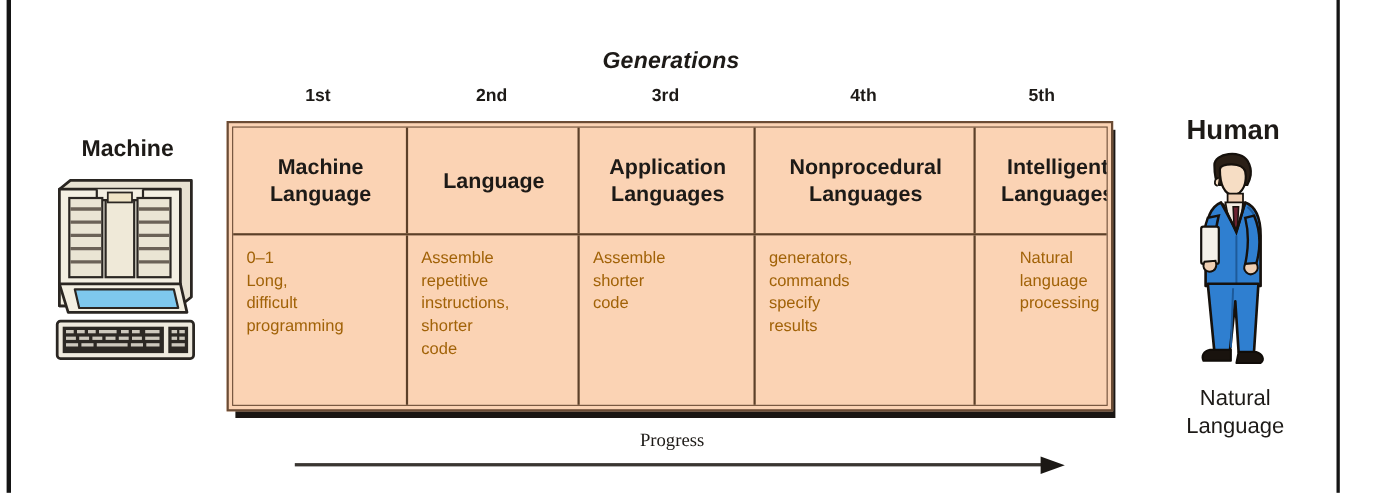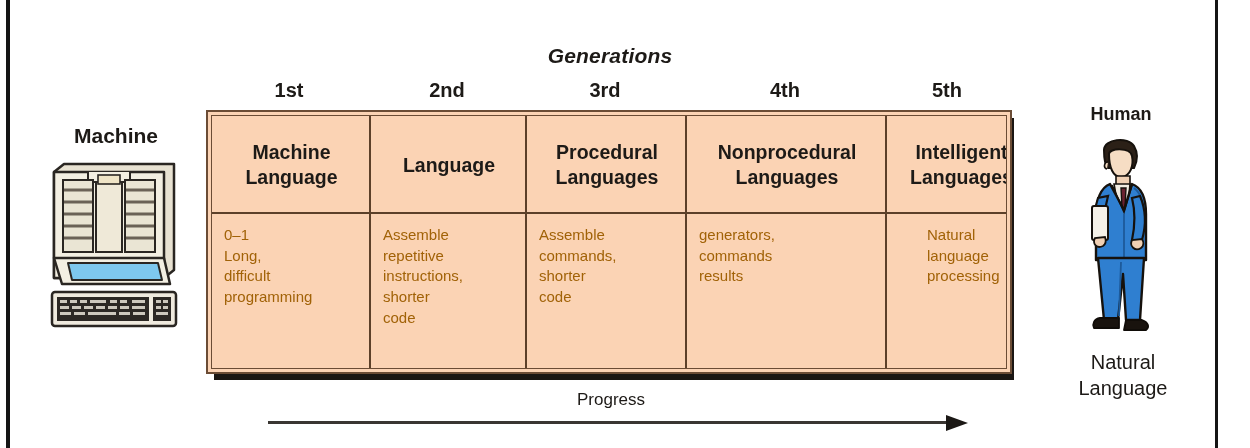--- a/index.html
+++ b/index.html
@@ -23,21 +23,21 @@
     position:absolute;left:202px;top:44px;width:804px;
     text-align:center;
     font-style:italic;font-weight:700;font-size:21px;
     letter-spacing:.2px;color:#1d1a17;
   }
 
   
   .gen-row{position:absolute;left:202px;top:79px;width:804px;height:24px;}
   .gen-lbl{
     position:absolute;top:0;text-align:left;
-    font-size:20px;font-weight:700;color:#1d1a17;
+    font-size:16px;font-weight:700;color:#1d1a17;
     transform:translateX(-50%);
     white-space:nowrap;
   }
 
   
   .tbl-shadow{
     position:absolute;left:208px;top:118px;
     width:800px;height:262px;background:#1a1613;
   }
   .tbl-outer{
@@ -80,33 +80,33 @@
   
   .machine-lbl{
     position:absolute;left:30px;top:124px;width:160px;
     text-align:center;font-size:21px;font-weight:700;color:#1d1a17;
   }
   .machine-art{position:absolute;left:40px;top:158px;width:140px;height:175px;}
 
   
   .human-lbl{
     position:absolute;left:1030px;top:104px;width:170px;
-    text-align:center;font-size:18px;font-weight:700;color:#1d1a17;
+    text-align:center;font-size:25px;font-weight:700;color:#1d1a17;
   }
   .human-art{position:absolute;left:1068px;top:134px;width:96px;height:210px;}
   .nat-lang{
     position:absolute;left:1022px;top:350px;width:190px;
     text-align:center;font-size:20px;line-height:1.28;color:#1d1a17;
   }
   .nat-lang .ln{display:block;}
 
   
   .progress-lbl{
     position:absolute;left:205px;top:390px;width:800px;
-    text-align:center;font-size:17px;color:#1d1a17;
+    text-align:center;font-size:17px;color:#1d1a17;font-family:Liberation Serif, serif;
   }
   .arrow-wrap{position:absolute;left:262px;top:415px;width:712px;height:16px;}
   .arrow-line{position:absolute;left:0;top:6px;width:688px;height:3px;background:#3a3632;}
   .arrow-head{
     position:absolute;left:678px;top:0;width:0;height:0;
     border-top:8px solid transparent;
     border-bottom:8px solid transparent;
     border-left:22px solid #1b1815;
   }
 </style>
@@ -134,21 +134,21 @@
 
       <div class="row head">
         <div class="cell head" style="width:159px">
           <span class="ln">Machine</span>
           <span class="ln">Language</span>
         </div>
         <div class="cell head" style="width:156px">
           <span class="ln">Language</span>
         </div>
         <div class="cell head" style="width:160px">
-          <span class="ln">Procedural</span>
+          <span class="ln">Application</span>
           <span class="ln">Languages</span>
         </div>
         <div class="cell head" style="width:200px">
           <span class="ln">Nonprocedural</span>
           <span class="ln">Languages</span>
         </div>
         <div class="cell head" style="flex:1">
           <span class="ln">Intelligent</span>
           <span class="ln">Languages</span>
         </div>
@@ -163,27 +163,27 @@
         </div>
         <div class="cell body" style="width:156px">
           <span class="ln">Assemble</span>
           <span class="ln">repetitive</span>
           <span class="ln">instructions,</span>
           <span class="ln">shorter</span>
           <span class="ln">code</span>
         </div>
         <div class="cell body" style="width:160px">
           <span class="ln">Assemble</span>
-          <span class="ln">commands,</span>
           <span class="ln">shorter</span>
           <span class="ln">code</span>
         </div>
         <div class="cell body" style="width:200px">
           <span class="ln">generators,</span>
           <span class="ln">commands</span>
+          <span class="ln">specify</span>
           <span class="ln">results</span>
         </div>
         <div class="cell body" style="flex:1">
           <span class="ln">Natural</span>
           <span class="ln">language</span>
           <span class="ln">processing</span>
         </div>
       </div>
 
     </div>

